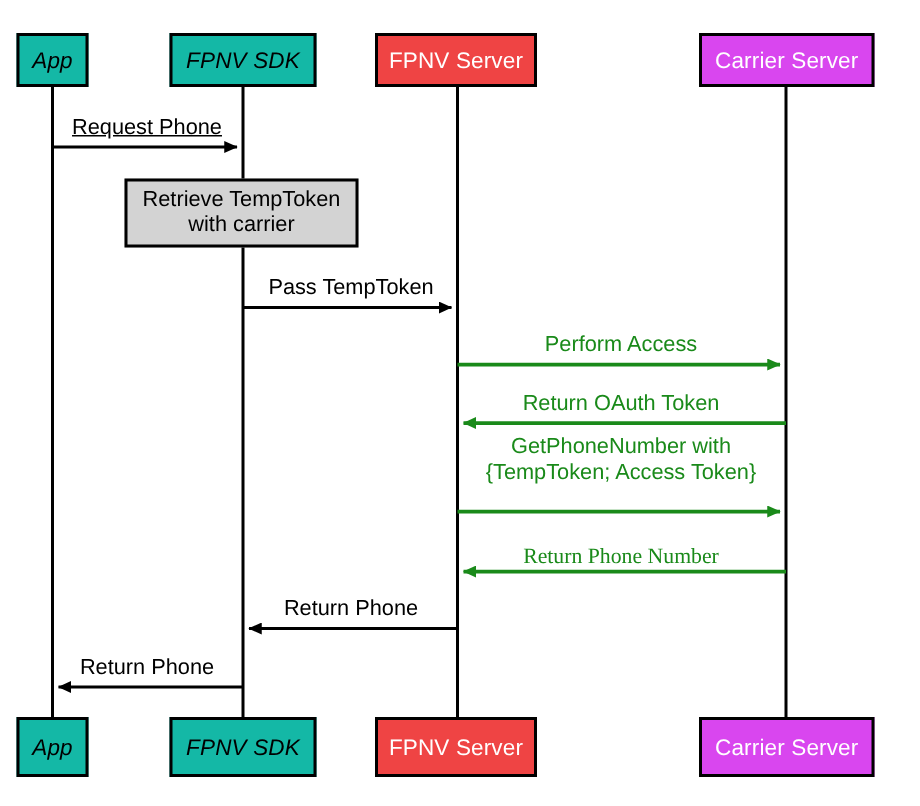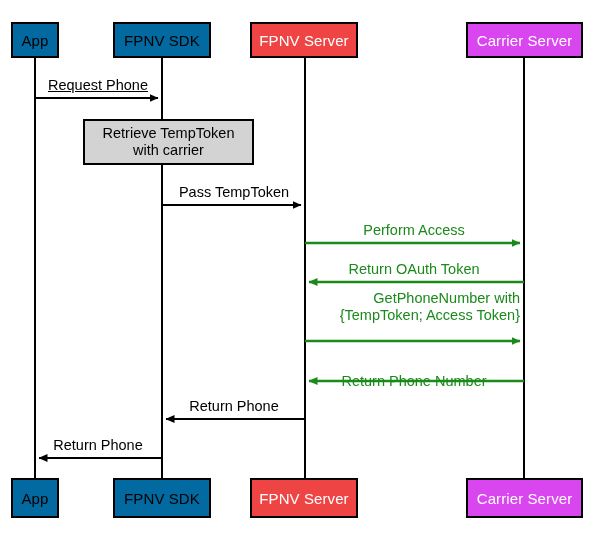--- a/index.html
+++ b/index.html
@@ -32,22 +32,23 @@
     border: 2px solid #000000;
     display: flex;
     align-items: center;
     justify-content: center;
     font-size: 15px;
     line-height: 1;
     letter-spacing: 0.1px;
     white-space: nowrap;
   }
   .actor-box.light {
-    background: #0369a1;
+    background: #14b8a6;
     color: #000000;
+    font-style: italic;
   }
   .actor-box.blue {
     background: #ef4444;
     color: #ffffff;
   }
   .actor-box.green {
     background: #d946ef;
     color: #ffffff;
   }
   .note-box {
@@ -136,47 +137,47 @@
   </div>
 
   <div class="actor-box blue" style="left:250px; top:22px; width:108px; height:36px;">
     <span>FPNV Server</span>
   </div>
 
   <div class="actor-box green" style="left:466px; top:22px; width:117px; height:36px;">
     <span>Carrier Server</span>
   </div>
 
-  <div class="note-box" style="left:83px; top:119px; width:171px; height:46px;">
+  <div class="note-box" style="left:83px; top:119px; width:156px; height:46px;">
     <span>Retrieve TempToken</span>
     <span>with carrier</span>
   </div>
 
   <div class="msg-label dark" style="left:98px; top:77px;text-decoration:underline;">
     <span>Request Phone</span>
   </div>
 
   <div class="msg-label dark" style="left:234px; top:184px;">
     <span>Pass TempToken</span>
   </div>
 
   <div class="msg-label green-txt" style="left:414px; top:222px;">
     <span>Perform Access</span>
   </div>
 
   <div class="msg-label green-txt" style="left:414px; top:261px;">
     <span>Return OAuth Token</span>
   </div>
 
-  <div class="msg-label green-txt two-line" style="left:390px; top:290px; width:260px;text-align:right;">
+  <div class="msg-label green-txt two-line" style="left:414px; top:290px; width:260px;">
     <div>GetPhoneNumber with</div>
     <div>{TempToken; Access Token}</div>
   </div>
 
-  <div class="msg-label green-txt" style="left:414px; top:373px;">
+  <div class="msg-label green-txt" style="left:414px; top:363px;font-family:Liberation Serif, serif;">
     <span>Return Phone Number</span>
   </div>
 
   <div class="msg-label dark" style="left:234px; top:398px;">
     <span>Return Phone</span>
   </div>
 
   <div class="msg-label dark" style="left:98px; top:437px;">
     <span>Return Phone</span>
   </div>

